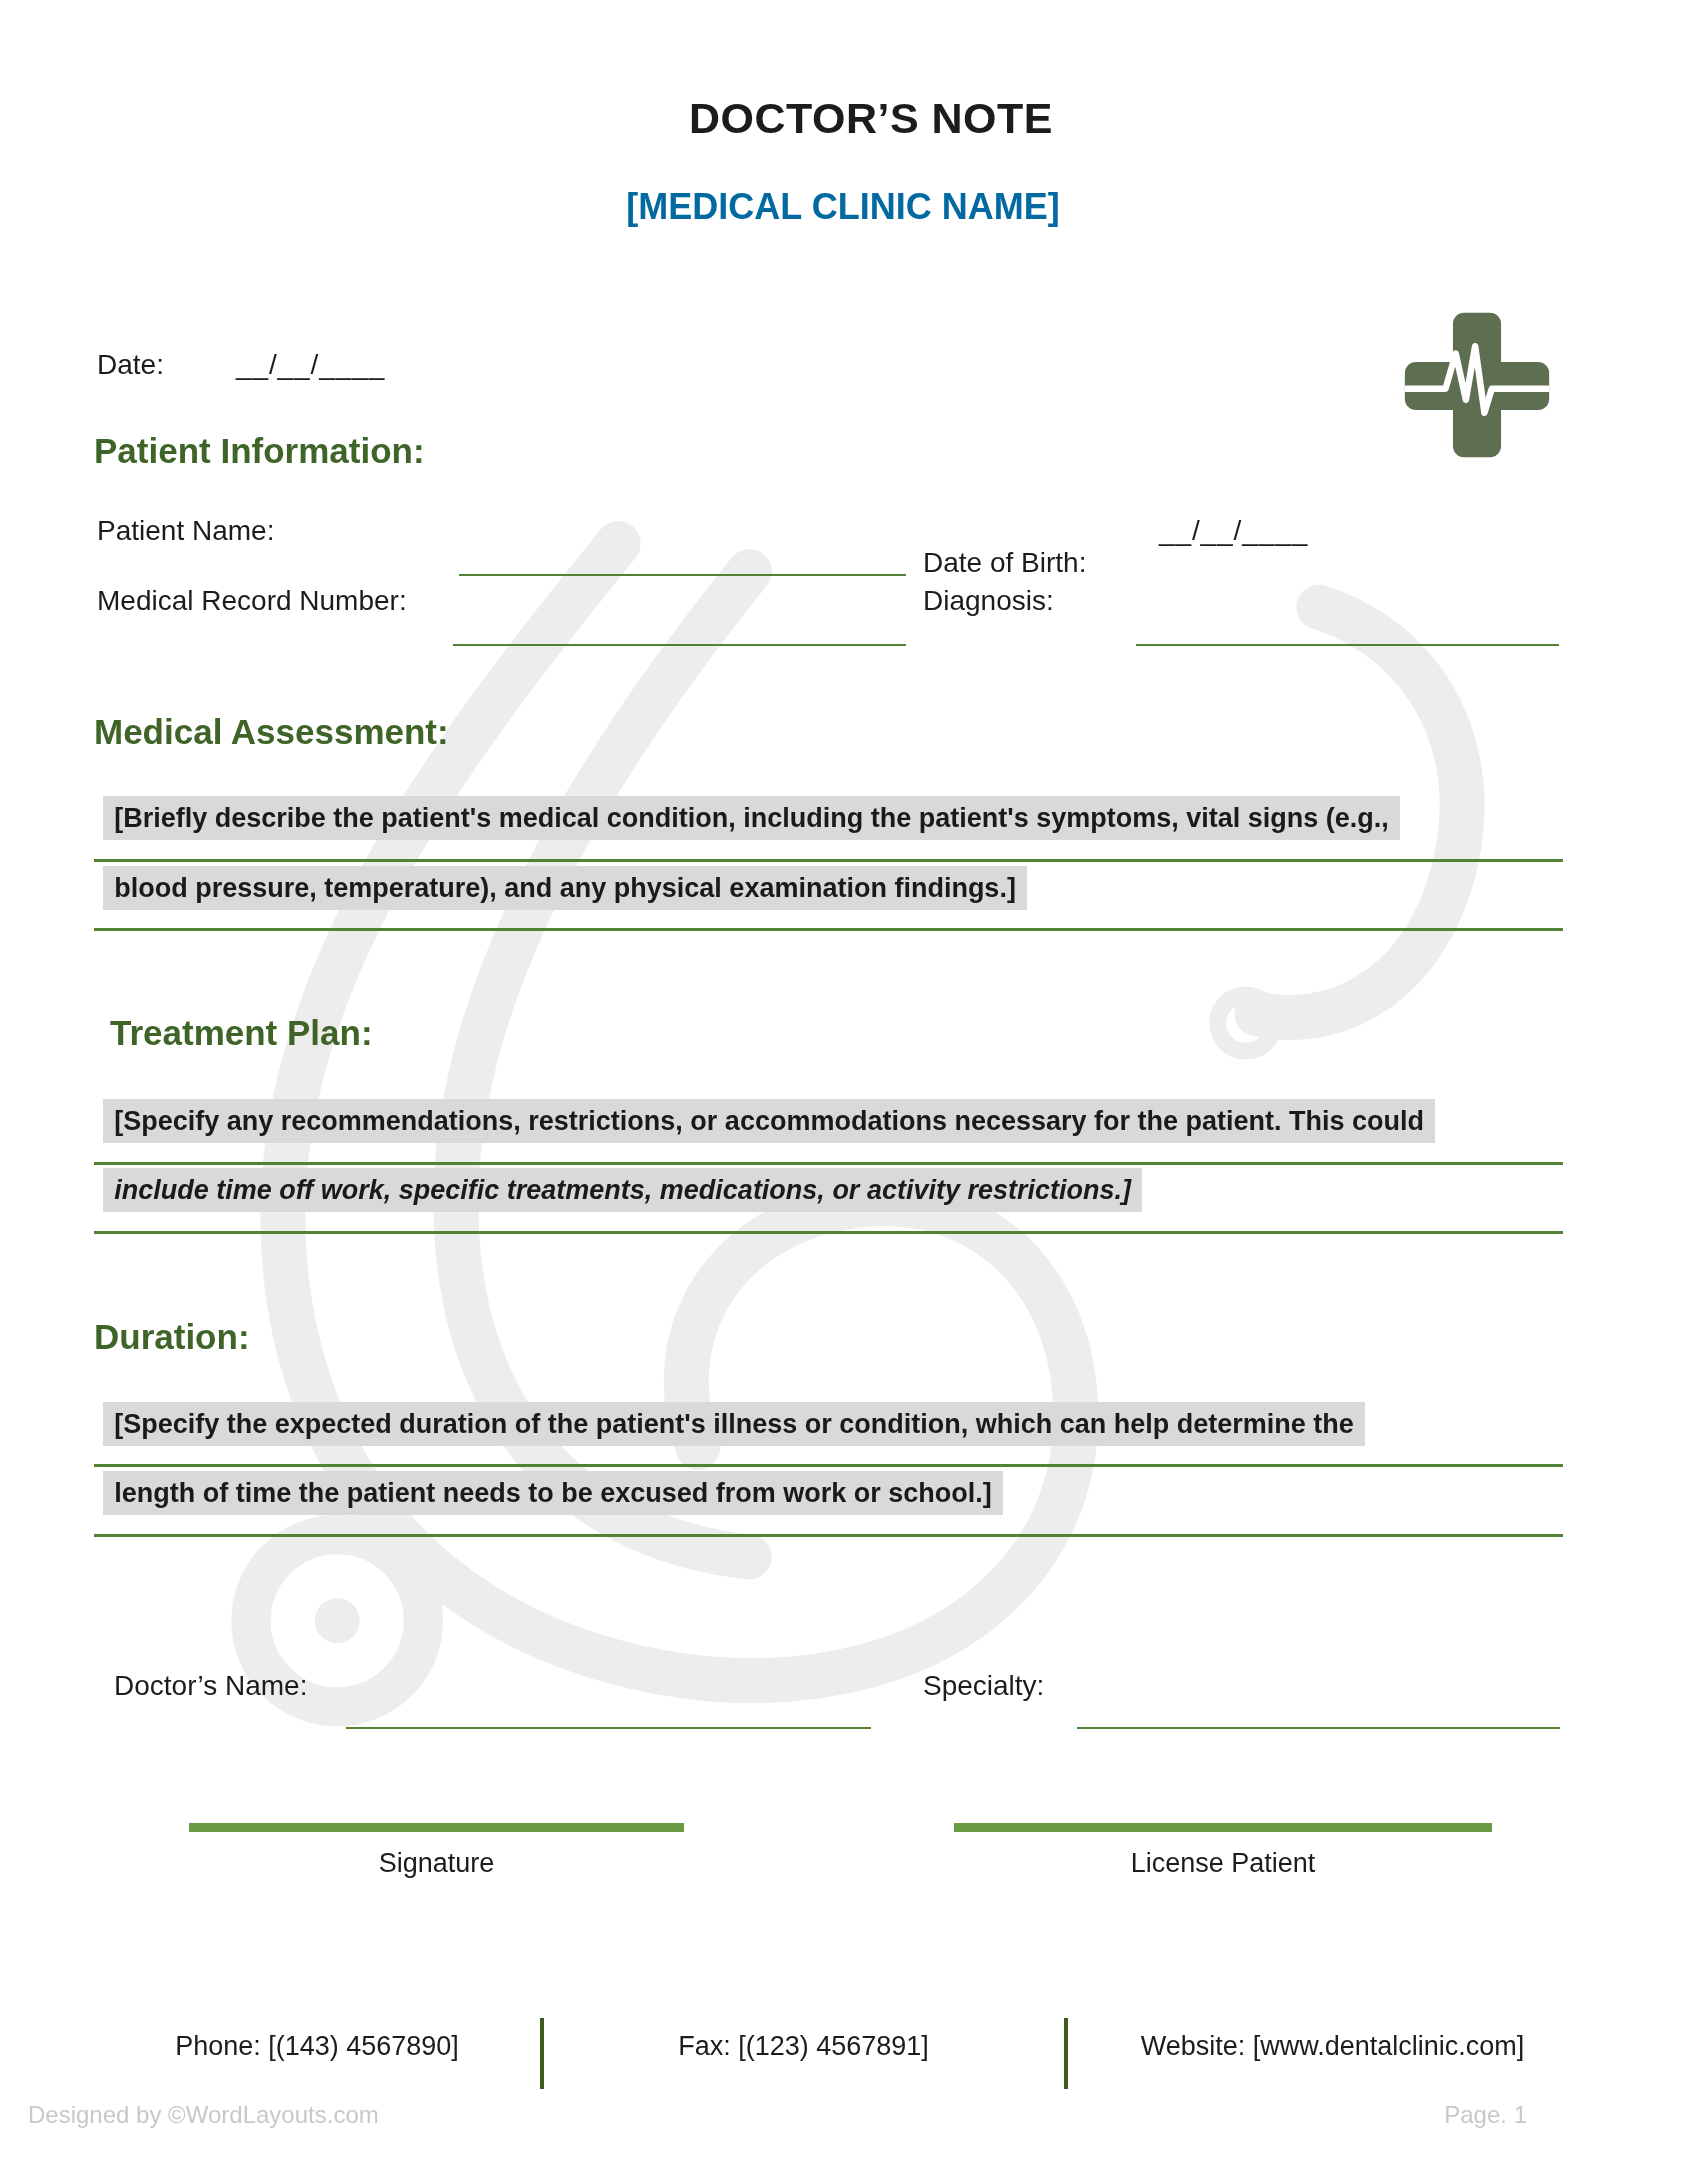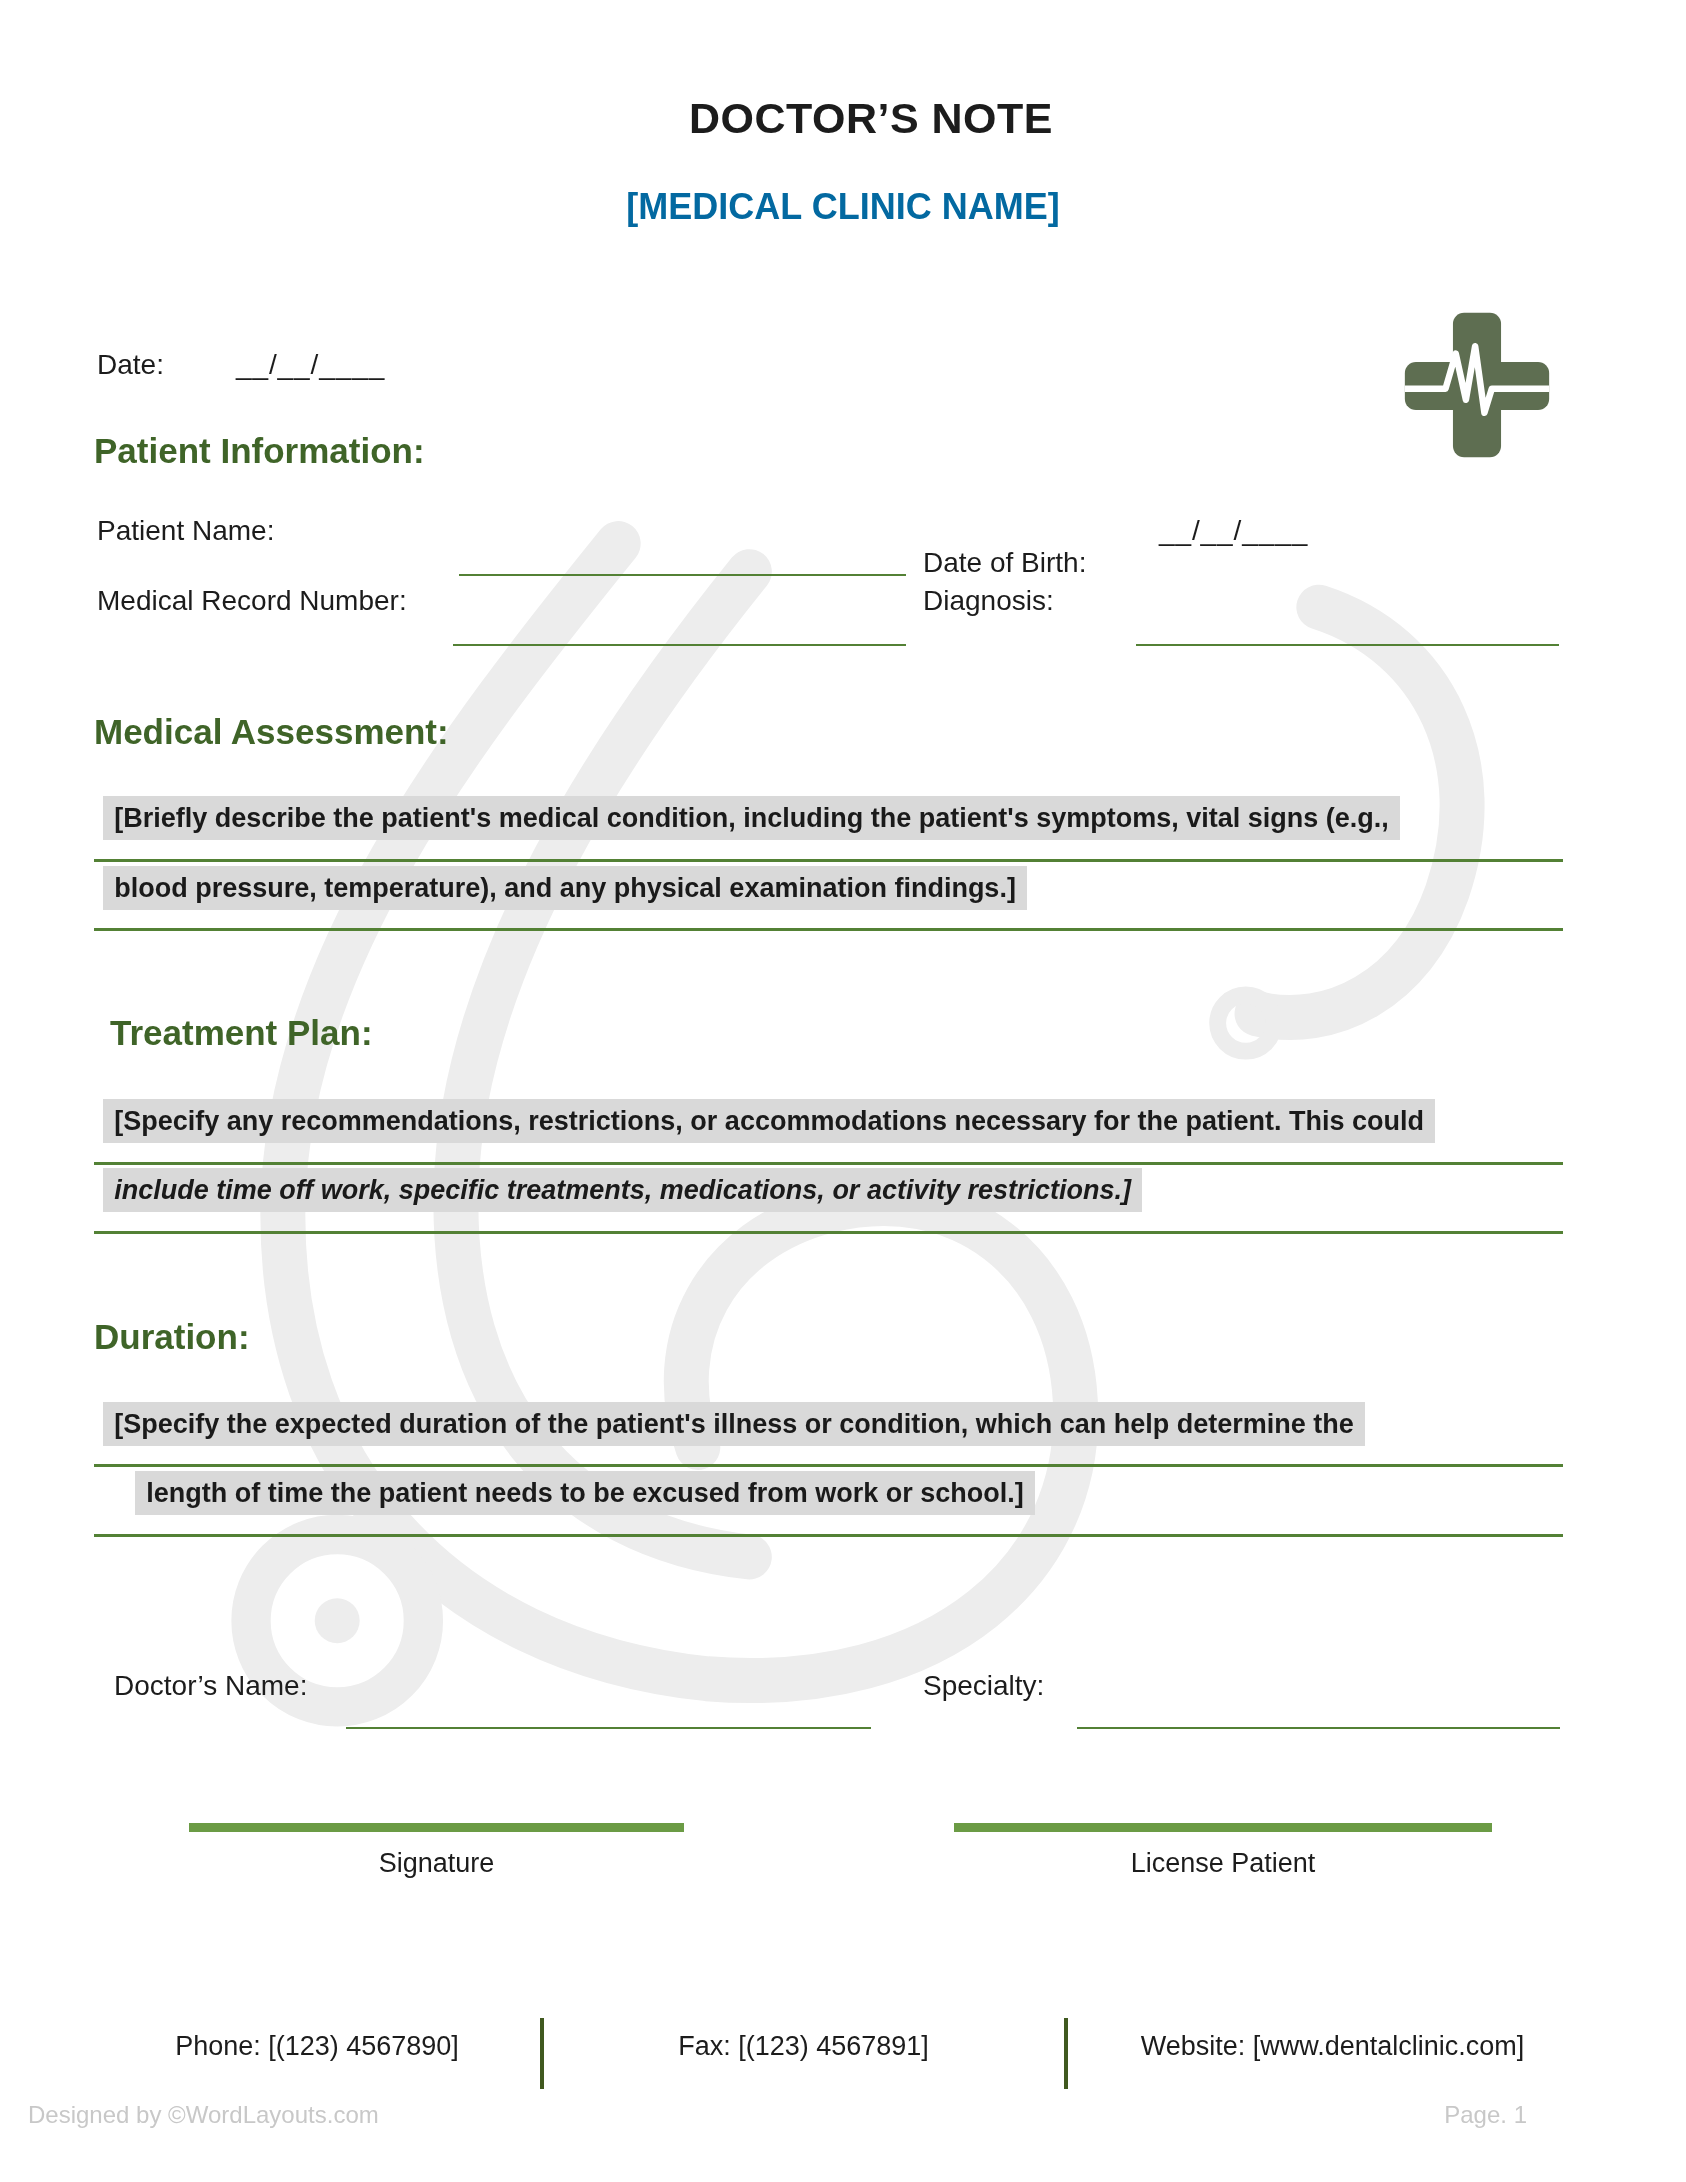--- a/index.html
+++ b/index.html
@@ -91,36 +91,36 @@
   <div class="abs content" style="left:103px;top:1168px;font-style:italic;">
     <span class="hl">include time off work, specific treatments, medications, or activity restrictions.]</span>
   </div>
   <div class="abs content rule" style="left:94px;top:1231px;width:1469px;"></div>
 
   <div class="abs content heading" style="left:94px;top:1317px;">Duration:</div>
   <div class="abs content" style="left:103px;top:1402px;">
     <span class="hl">[Specify the expected duration of the patient's illness or condition, which can help determine the</span>
   </div>
   <div class="abs content rule" style="left:94px;top:1464px;width:1469px;"></div>
-  <div class="abs content" style="left:103px;top:1471px;margin-left:32px;">
+  <div class="abs content" style="left:103px;top:1471px;">
     <span class="hl">length of time the patient needs to be excused from work or school.]</span>
   </div>
   <div class="abs content rule" style="left:94px;top:1534px;width:1469px;"></div>
 
   <div class="abs content label" style="left:114px;top:1670px;">Doctor’s Name:</div>
   <div class="abs content thinrule" style="left:346px;top:1727px;width:525px;"></div>
   <div class="abs content label" style="left:923px;top:1670px;">Specialty:</div>
   <div class="abs content thinrule" style="left:1077px;top:1727px;width:483px;"></div>
 
   <div class="abs content sigbar" style="left:189px;top:1823px;width:495px;"></div>
   <div class="abs content siglabel" style="left:189px;top:1848px;width:495px;">Signature</div>
   <div class="abs content sigbar" style="left:954px;top:1823px;width:538px;"></div>
   <div class="abs content siglabel" style="left:954px;top:1848px;width:538px;">License Patient</div>
 
-  <div class="abs content footcell" style="left:94px;top:2031px;width:446px;">Phone: [(123) 4567890]</div>
+  <div class="abs content footcell" style="left:94px;top:2031px;width:446px;">Phone: [(143) 4567890]</div>
   <div class="abs content vdiv" style="left:540px;top:2018px;"></div>
   <div class="abs content footcell" style="left:545px;top:2031px;width:517px;">Fax: [(123) 4567891]</div>
   <div class="abs content vdiv" style="left:1064px;top:2018px;"></div>
   <div class="abs content footcell" style="left:1070px;top:2031px;width:525px;">Website: [www.dentalclinic.com]</div>
 
   <div class="abs content credit" style="left:28px;top:2101px;">Designed by ©WordLayouts.com</div>
   <div class="abs content credit" style="left:1312px;top:2101px;width:215px;text-align:right;">Page. 1</div>
 
 </div>
 

